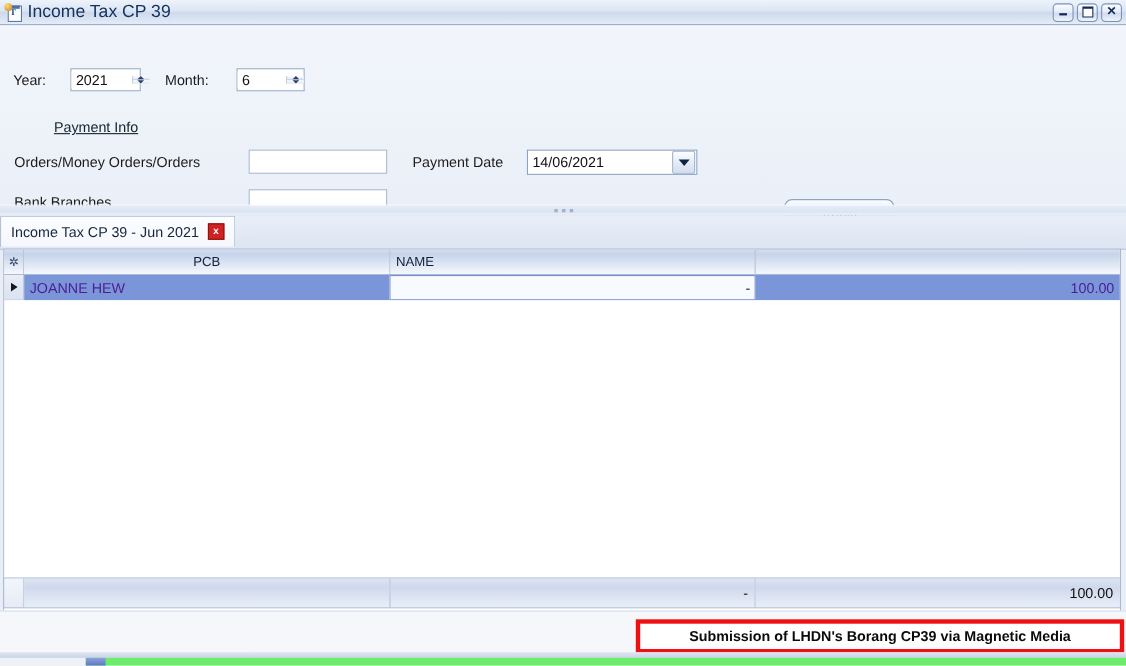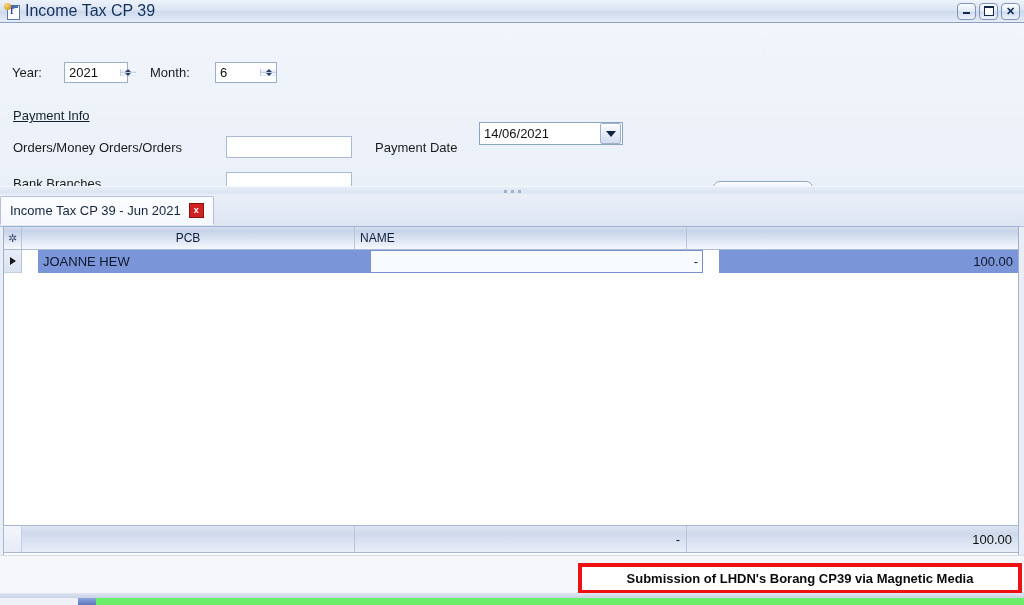--- a/index.html
+++ b/index.html
@@ -74,21 +74,21 @@
   }
   .spin .btns .sb{
     flex:1 1 50%;display:flex;align-items:center;justify-content:center;
     background:linear-gradient(to bottom,#fbfcfe,#dfe7f4);
   }
   .spin .btns .sb:first-child{border-bottom:1px solid #c3cfe2;}
   .tri-up{width:0;height:0;border-left:3px solid transparent;border-right:3px solid transparent;border-bottom:3px solid #2c3f63;}
   .tri-dn{width:0;height:0;border-left:3px solid transparent;border-right:3px solid transparent;border-top:3px solid #2c3f63;}
 
   .ulink{
-    position:absolute;font-size:13px;color:#12232e;text-decoration:underline;
+    position:absolute;font-size:13px;color:#12232e;text-decoration:underline;margin-left:36px;
   }
   .tbox{
     position:absolute;height:22px;border:1px solid #a9bad2;background:#ffffff;
     box-sizing:border-box;
   }
   .datebox{
     position:absolute;height:23px;border:1px solid #8da3c2;background:#fff;
     box-sizing:border-box;display:flex;align-items:center;
   }
   .datebox .dval{flex:1 1 auto;padding-left:4px;font-size:13px;color:#111;}
@@ -177,21 +177,21 @@
     display:flex;align-items:center;justify-content:center;box-sizing:border-box;
   }
   .rgutter .rtri{
     width:0;height:0;border-top:4px solid transparent;border-bottom:4px solid transparent;
     border-left:6px solid #15181d;
   }
   .cell{
     display:flex;align-items:center;box-sizing:border-box;height:100%;
     font-size:13px;
   }
-  .cell.sel{background:#7b96d8;color:#0f172a;margin-left:16px;}
+  .cell.sel{background:#7b96d8;color:#4c1d95;}
   .cell.c-name{flex:0 0 332px;padding-left:5px;}
   .cell.c-pcb{
     flex:0 0 333px;justify-content:flex-end;padding-right:4px;
     background:#f7faff;color:#222;border:1px solid #7b8fd0;
   }
   .cell.c-cp38{flex:1 1 auto;justify-content:flex-end;padding-right:5px;}
 
   .gridblank{
     position:absolute;left:0;top:46px;width:100%;bottom:0;background:#ffffff;
   }
@@ -296,21 +296,21 @@
           </div>
       </div>
     </div>
 
     <span class="ulink" style="left:13px;top:85px;">Payment Info</span>
 
     <span class="lbl" style="left:13px;top:117px;">Orders/Money Orders/Orders</span>
     <input class="tbox" style="left: 226px; top: 113px; width: 126px;" type="text" placeholder="">
 
     <span class="lbl" style="left:375px;top:117px;text-align:center;">Payment Date</span>
-    <div class="datebox" style="left:479px;top:99px;width:144px;">
+    <div class="datebox" style="left:479px;top:113px;width:155px;">
       <span class="dval">14/06/2021</span>
       <span class="ddbtn">
         <span class="dtri"></span>
       </span>
     </div>
 
     <span class="lbl" style="left:13px;top:153px;">Bank Branches</span>
     <input class="tbox" style="left: 226px; top: 149px; width: 126px;" type="text" placeholder="">
 
     <div class="applybtn">

